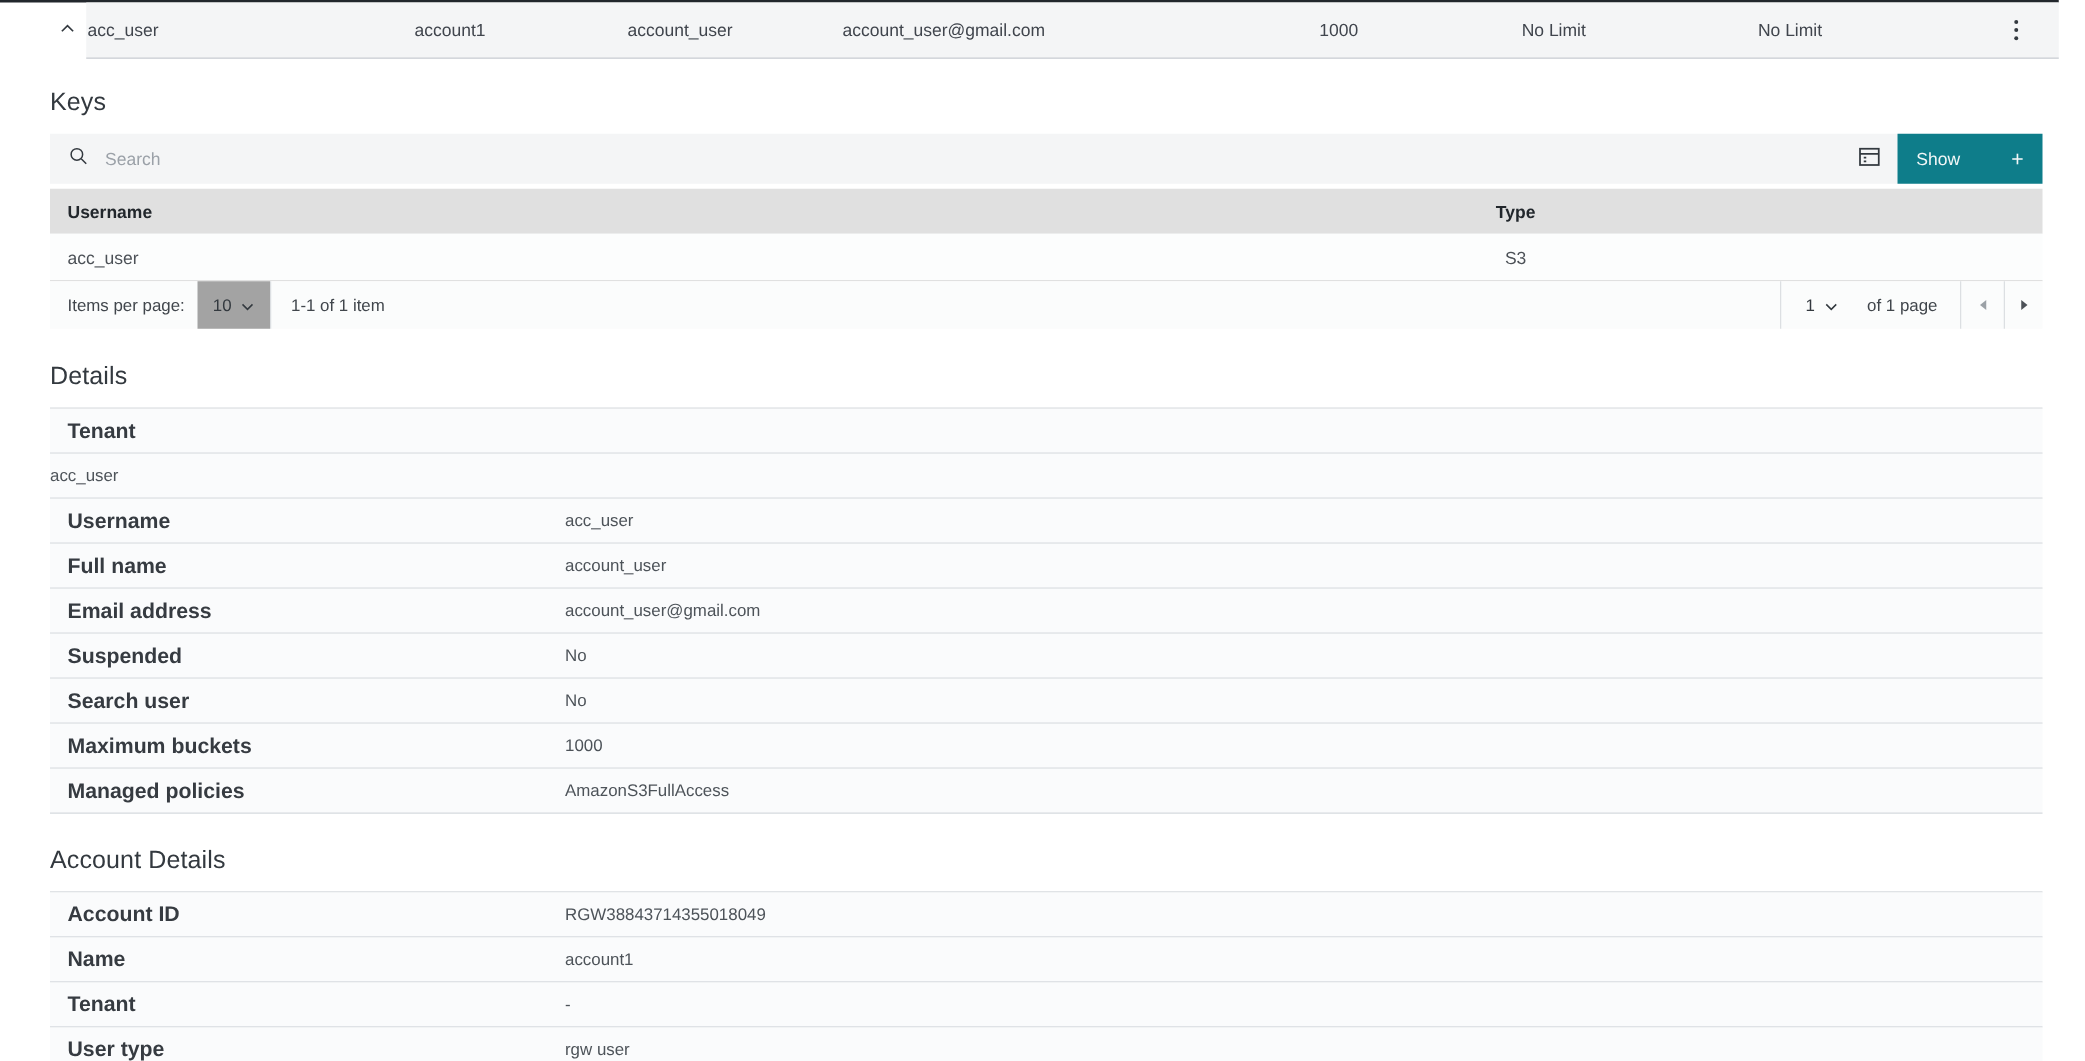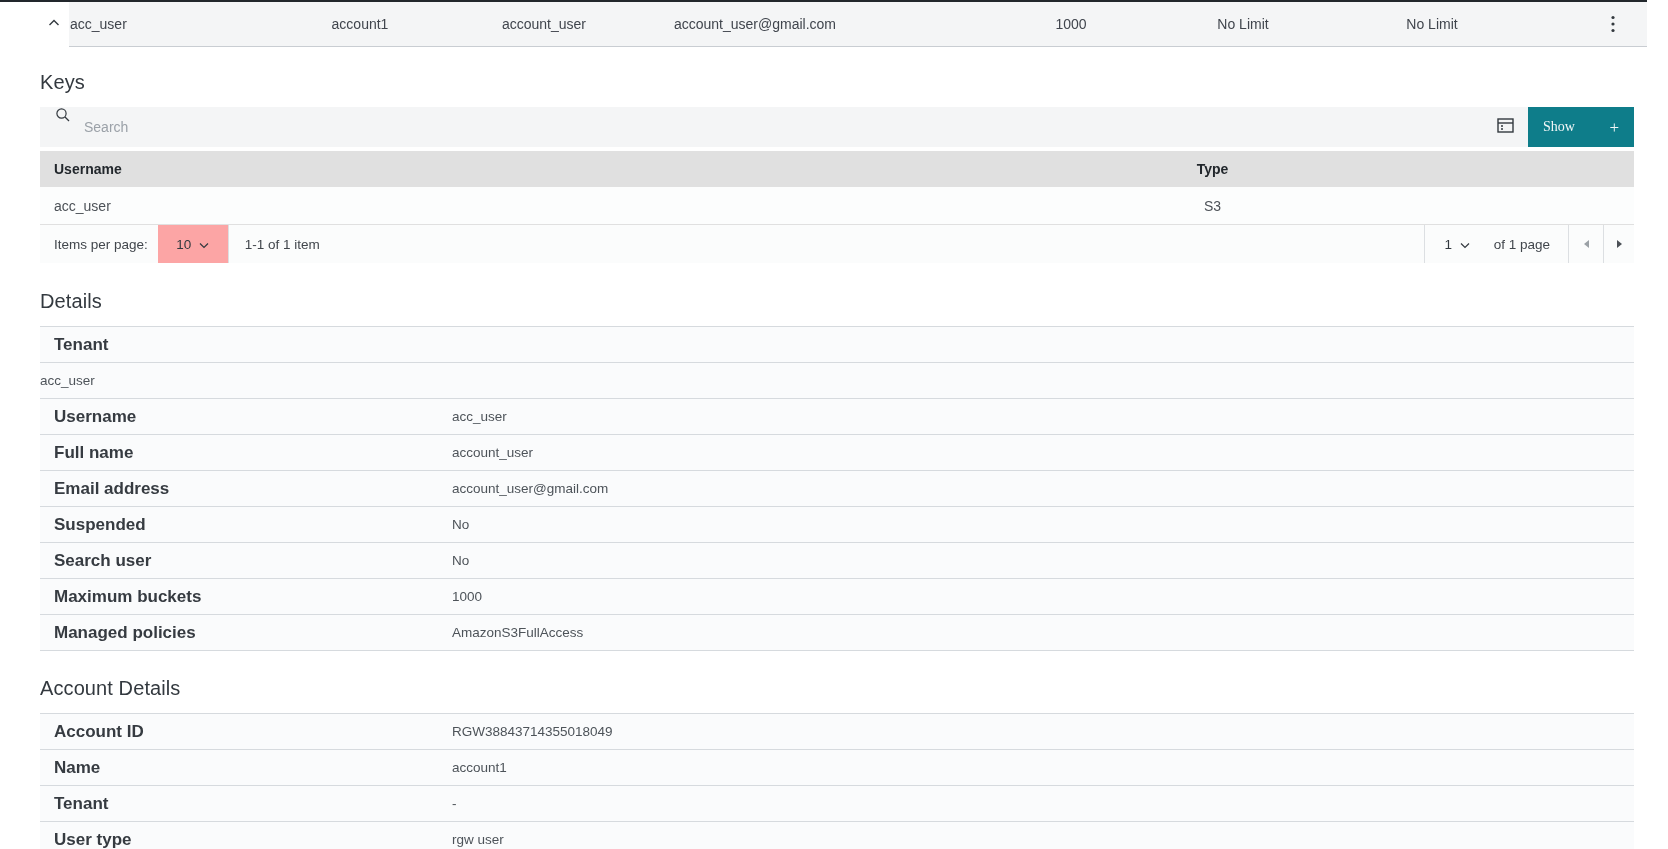--- a/index.html
+++ b/index.html
@@ -43,39 +43,39 @@
   .main { margin-left: 40px; width: 1594px; }
 
   h2.section-title {
     font-size: 20px; font-weight: 400; color: #33393f;
     margin-top: 24px; margin-bottom: 13px; letter-spacing: 0.1px;
   }
 
   
   .toolbar { display: flex; height: 40px; }
   .searchbox {
-    flex: 1; display: flex; align-items: flex-start;
+    flex: 1; display: flex; align-items: center;
     background: #f4f5f6; padding-left: 15px;
   }
   .searchbox svg { flex: 0 0 auto; }
   .searchbox input {
     flex: 1; border: none; outline: none; background: transparent;
     font-family: inherit; font-size: 14px; color: #33393f;
     margin-left: 13px; height: 100%;
   }
   .searchbox input::placeholder { color: #9ba1a8; }
   .colbtn {
     width: 46px; height: 40px; border: none; background: #f4f5f6;
     display: flex; align-items: center; justify-content: center; cursor: pointer;
   }
   .showbtn {
-    width: 106px; height: 40px; border: none; cursor: pointer;
+    width: 116px; height: 40px; border: none; cursor: pointer;
     background: #0e7d8a; color: #f2f7f7;
     display: flex; align-items: center; justify-content: space-between;
-    padding: 0 15px; font-family: Liberation Serif, serif; font-size: 14px;
+    padding: 0 15px; font-family: Liberation Sans, sans-serif; font-size: 14px;
   }
   .showbtn .plus { font-size: 17px; font-weight: 400; line-height: 1; }
 
   
   .ktable { margin-top: 4px; }
   .ktable .thead {
     display: flex; height: 36px; background: #e0e0e0; align-items: center;
   }
   .ktable .thead .th {
     font-size: 14px; font-weight: 700; color: #22272c; padding-left: 14px;
@@ -88,21 +88,21 @@
   .col-user { width: 737px; flex: 0 0 auto; }
   .col-type { flex: 1; text-align: center; }
 
   
   .pagination {
     display: flex; height: 38px; background: #fbfcfc;
     align-items: stretch; font-size: 13.5px; color: #41464c;
   }
   .pagination .lbl { align-self: center; padding-left: 14px; text-align: center; }
   .pgsize {
-    margin-left: 10px; width: 70px; background: #fca5a5;
+    margin-left: 10px; width: 58px; background: #a3a3a3;
     display: flex; align-items: center; justify-content: center; gap: 8px;
     cursor: pointer; border: none; font-family: inherit; font-size: 13.5px; color: #33393f;
   }
   .vdiv { width: 1px; background: #dcdfe2; }
   .range { align-self: center; margin-left: 16px; }
   .pg-spacer { flex: 1; }
   .pgnum {
     width: 66px; border-left: 1px solid #dcdfe2;
     display: flex; align-items: center; justify-content: center; gap: 8px;
     cursor: pointer; background: transparent; border-top: none; border-bottom: none; border-right: none;

